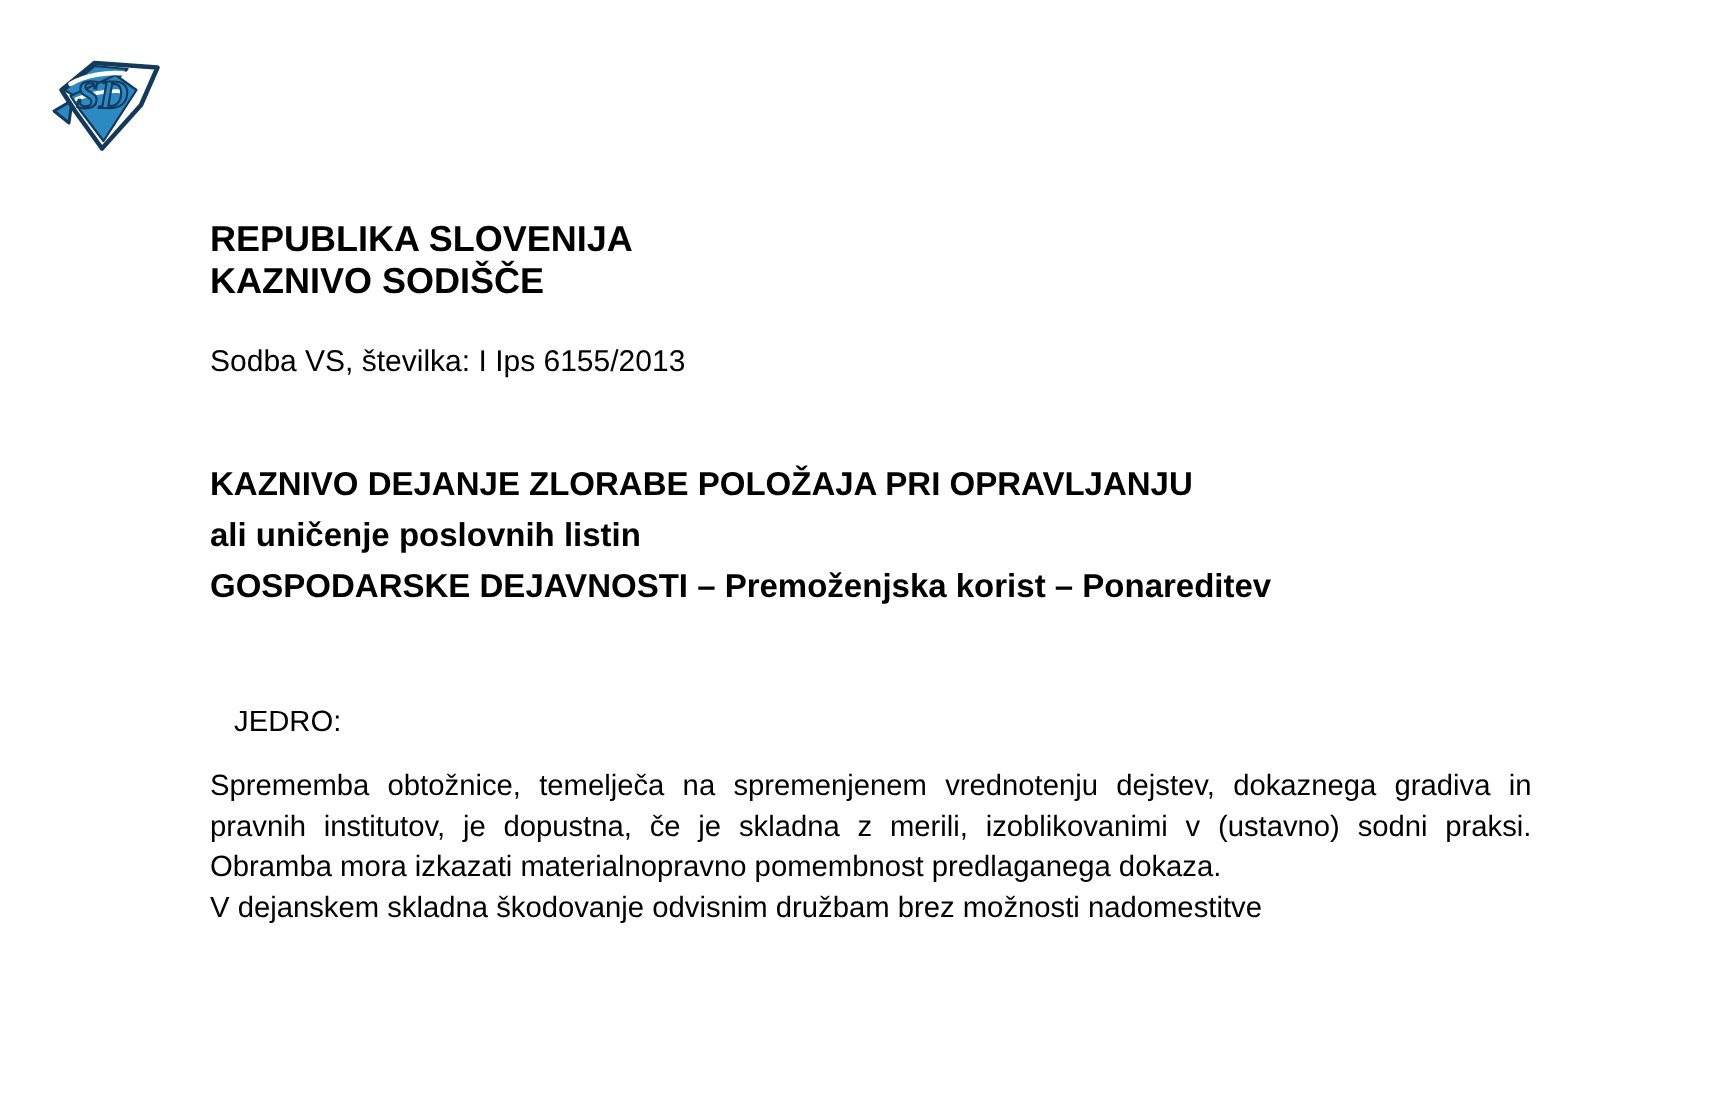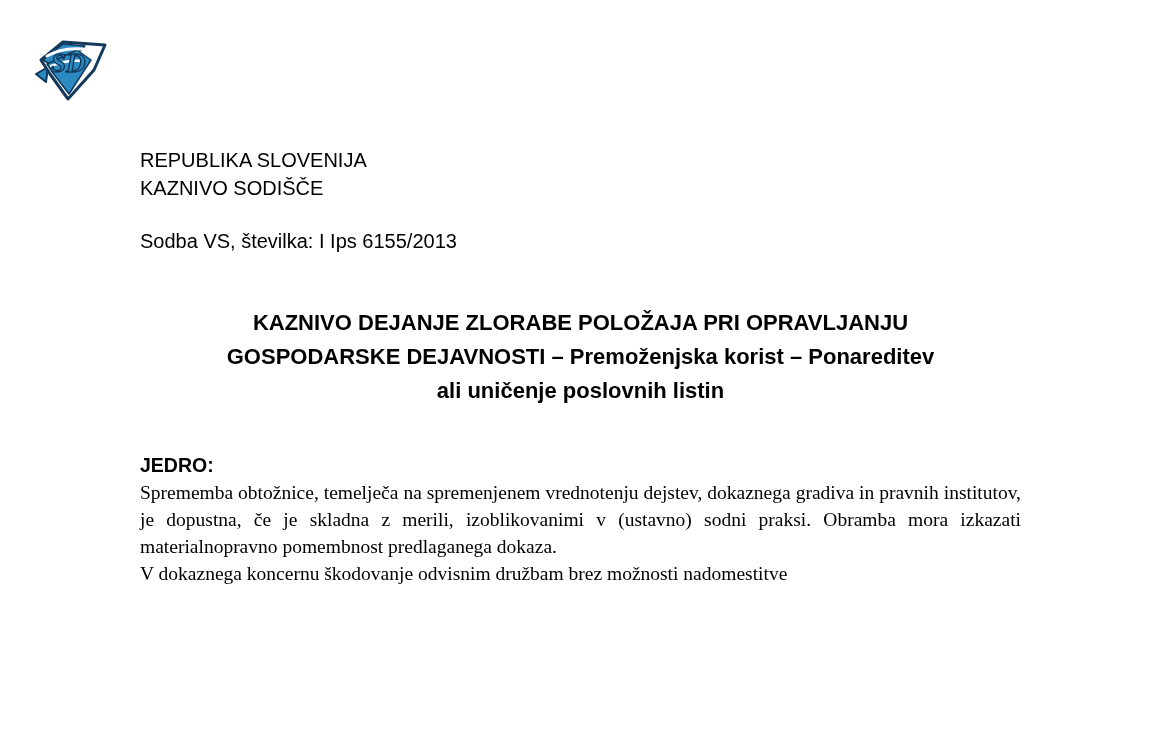--- a/index.html
+++ b/index.html
@@ -16,59 +16,58 @@
     position: absolute;
     left: 33px;
     top: 36px;
     width: 76px;
     height: 66px;
   }
   .header-block {
     position: absolute;
     left: 140px;
     top: 146px;
-    font-size: 20px;
+    font-size: 24px;
     line-height: 28px;
     white-space: nowrap;
+    font-weight: bold;
   }
   .case-block {
     position: absolute;
     left: 140px;
     top: 228px;
     font-size: 20px;
     line-height: 27px;
     white-space: nowrap;
   }
   .title-block {
     position: absolute;
     left: 140px;
     top: 306px;
     width: 881px;
-    text-align: center;
     font-weight: bold;
     font-size: 22px;
     line-height: 34px;
   }
   .title-line { display: block; }
   .core-block {
     position: absolute;
     left: 140px;
     top: 452px;
     width: 881px;
     font-size: 19.5px;
     line-height: 27px;
   }
   .core-heading {
-    font-weight: bold;
-    margin: 0;
+    font-weight: normal;
+    margin: 16px;
   }
   .core-paragraph {
     margin: 0;
     text-align: justify;
-    font-family: Liberation Serif, serif;
   }
 </style>
 </head>
 <body>
 
 <div class="page">
 
   <div class="logo">
     <svg width="76" height="66" viewBox="0 0 76 66" xmlns="http://www.w3.org/2000/svg">
 
@@ -90,25 +89,25 @@
     <div>REPUBLIKA SLOVENIJA</div>
     <div>KAZNIVO SODIŠČE</div>
   </div>
 
   <div class="case-block">
     <div>Sodba VS, številka: I Ips 6155/2013</div>
   </div>
 
   <h1 class="title-block" style="margin:0">
       <span class="title-line">KAZNIVO DEJANJE ZLORABE POLOŽAJA PRI OPRAVLJANJU</span>
+      <span class="title-line">ali uničenje poslovnih listin</span>
       <span class="title-line">GOSPODARSKE DEJAVNOSTI – Premoženjska korist – Ponareditev</span>
-      <span class="title-line">ali uničenje poslovnih listin</span>
     </h1>
 
   <div class="core-block">
     <p class="core-heading">JEDRO:</p>
     <div>
         <p class="core-paragraph">Sprememba obtožnice, temelječa na spremenjenem vrednotenju dejstev, dokaznega gradiva in pravnih institutov, je dopustna, če je skladna z merili, izoblikovanimi v (ustavno) sodni praksi. Obramba mora izkazati materialnopravno pomembnost predlaganega dokaza.</p>
-        <p class="core-paragraph">V dokaznega koncernu škodovanje odvisnim družbam brez možnosti nadomestitve</p>
+        <p class="core-paragraph">V dejanskem skladna škodovanje odvisnim družbam brez možnosti nadomestitve</p>
       </div>
   </div>
 
 </div>
 
 </body></html>

